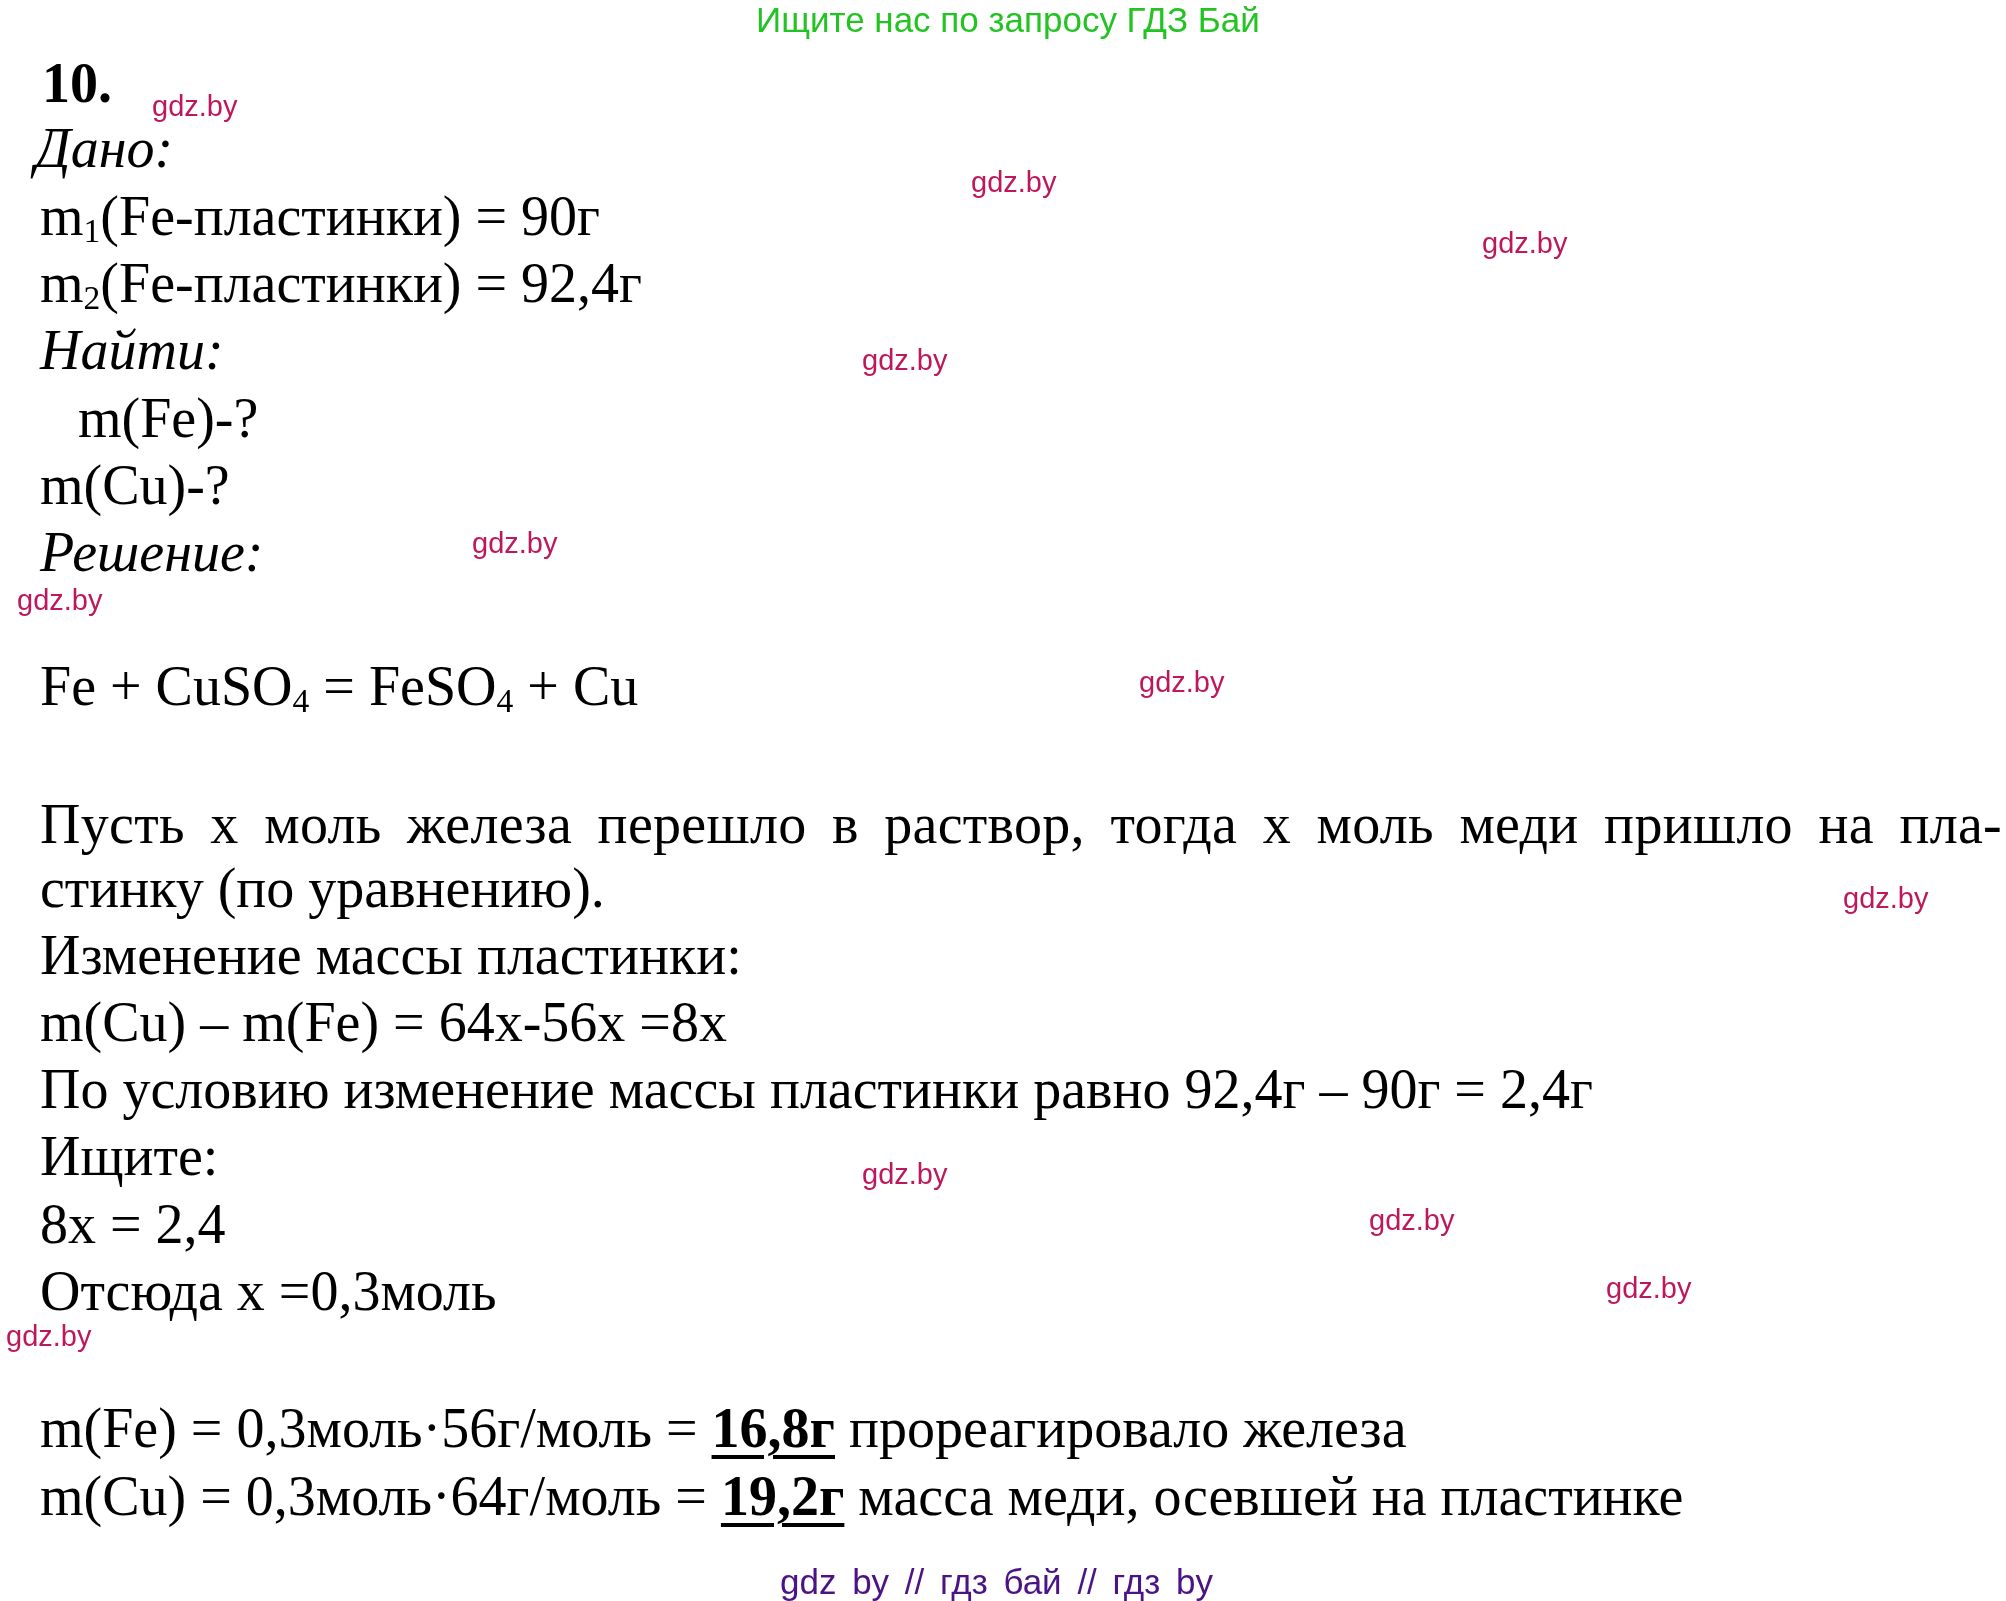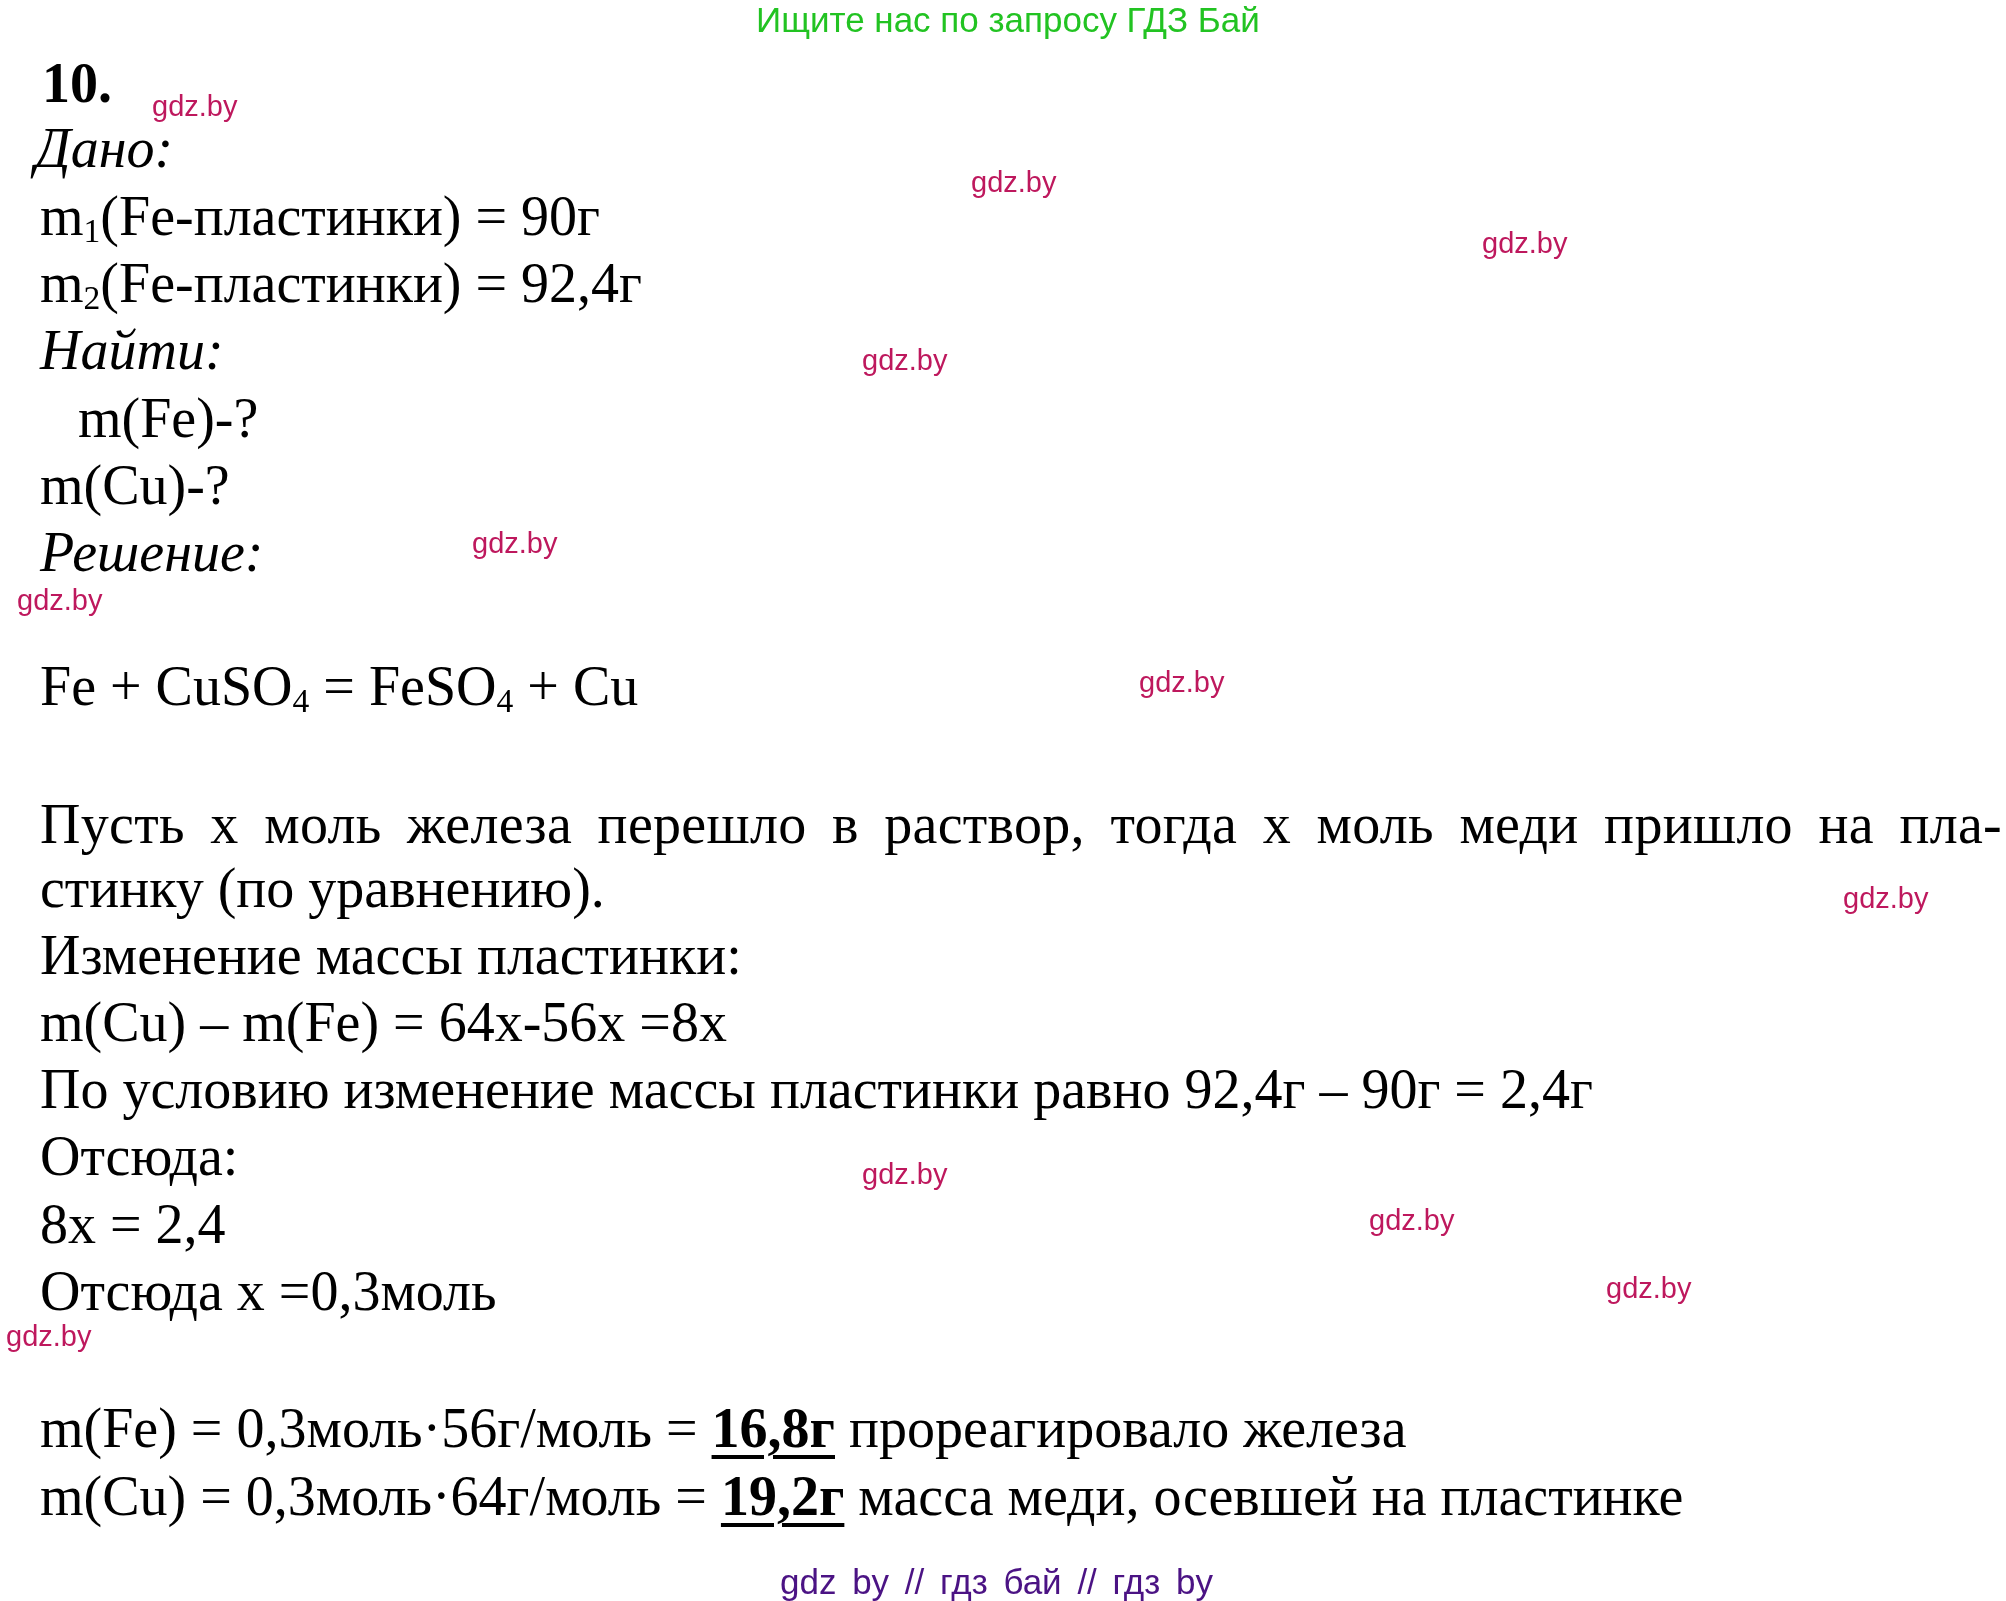--- a/index.html
+++ b/index.html
@@ -39,21 +39,21 @@
 
 <div class="abs serif" style="left:40px;top:658px;">
   <span>Fe + CuSO</span><sub>4</sub><span> = FeSO</span><sub>4</sub><span> + Cu</span>
 </div>
 
 <div class="abs serif just" style="left:40px;top:796px;">Пусть х моль железа перешло в раствор, тогда х моль меди пришло на пла-</div>
 <div class="abs serif" style="left:40px;top:860px;">стинку (по уравнению).</div>
 <div class="abs serif" style="left:40px;top:927px;">Изменение массы пластинки:</div>
 <div class="abs serif" style="left:40px;top:994px;">m(Cu) – m(Fe) = 64x-56x =8x</div>
 <div class="abs serif" style="left:40px;top:1061px;">По условию изменение массы пластинки равно 92,4г – 90г = 2,4г</div>
-<div class="abs serif" style="left:40px;top:1128px;">Отсюда:</div>
+<div class="abs serif" style="left:40px;top:1128px;">Ищите:</div>
 <div class="abs serif" style="left:40px;top:1196px;">8x = 2,4</div>
 <div class="abs serif" style="left:40px;top:1263px;">Отсюда x =0,3моль</div>
 
 <div class="abs serif" style="left:40px;top:1400px;">
   <span>m(Fe) = 0,3моль·56г/моль = </span><span class="ans">16,8г</span><span> прореагировало железа</span>
 </div>
 <div class="abs serif" style="left:40px;top:1468px;">
   <span>m(Cu) = 0,3моль·64г/моль = </span><span class="ans">19,2г</span><span> масса меди, осевшей на пластинке</span>
 </div>
 

